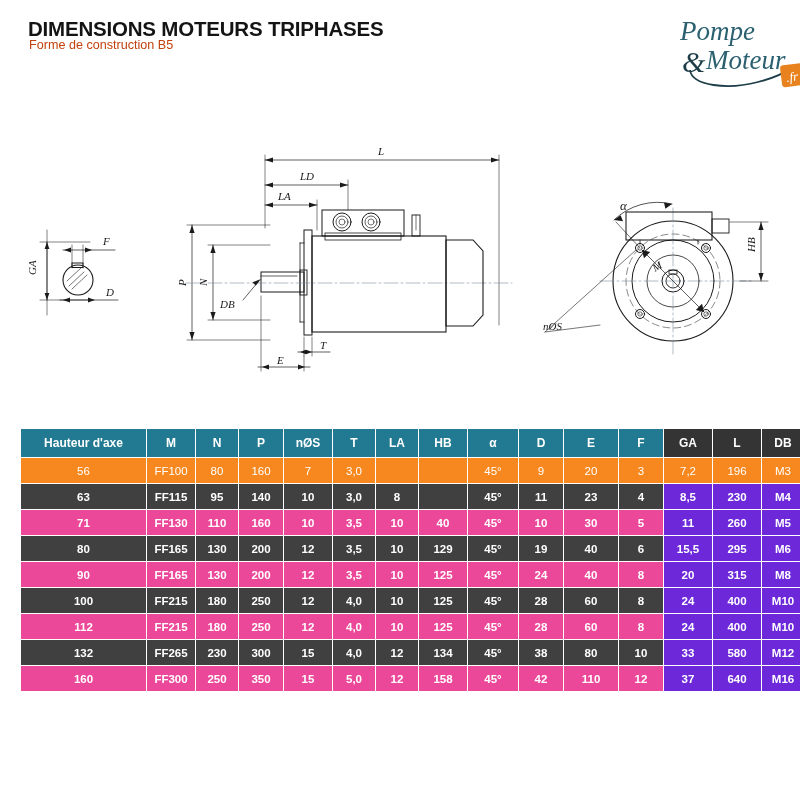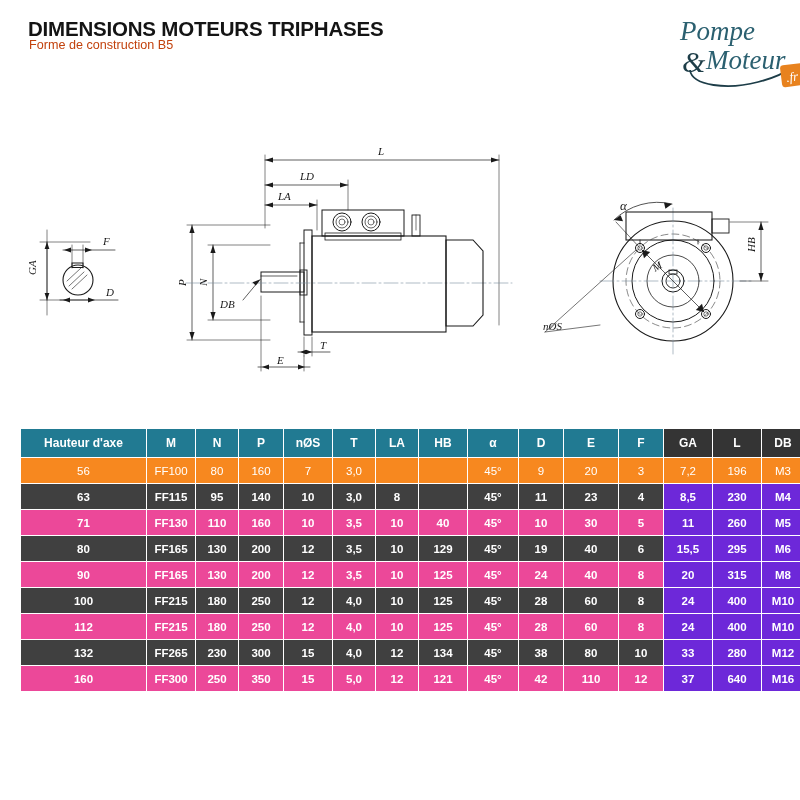--- a/index.html
+++ b/index.html
@@ -406,32 +406,32 @@
           <td>300</td>
           <td>15</td>
           <td>4,0</td>
           <td>12</td>
           <td>134</td>
           <td>45°</td>
           <td>38</td>
           <td>80</td>
           <td>10</td>
           <td class="dark">33</td>
-          <td class="dark">280</td>
+          <td class="dark">580</td>
           <td class="dark">M12</td>
         </tr>
         <tr class="r-teal">
           <td class="axe">160</td>
           <td>FF300</td>
           <td>250</td>
           <td>350</td>
           <td>15</td>
           <td>5,0</td>
           <td>12</td>
-          <td>121</td>
+          <td>158</td>
           <td>45°</td>
           <td>42</td>
           <td>110</td>
           <td>12</td>
           <td class="dark">37</td>
           <td class="dark">640</td>
           <td class="dark">M16</td>
         </tr>
       </tbody>
   </table>

